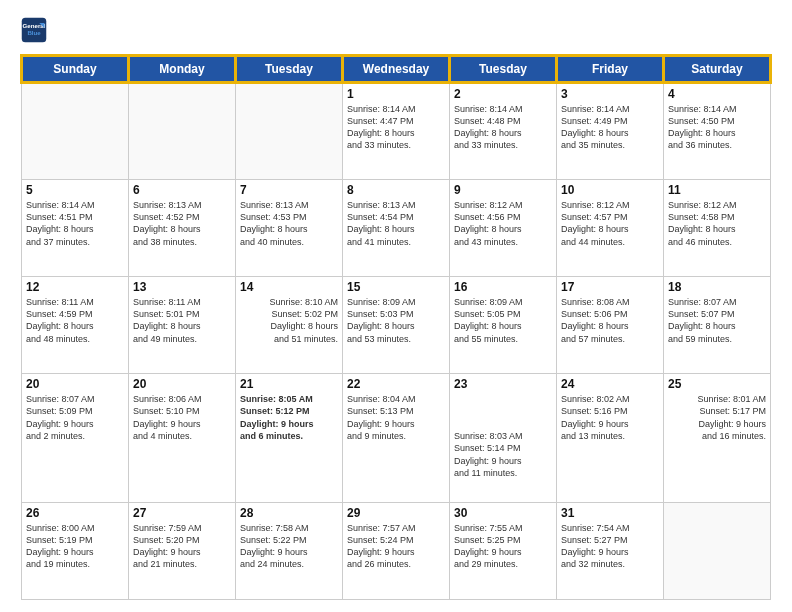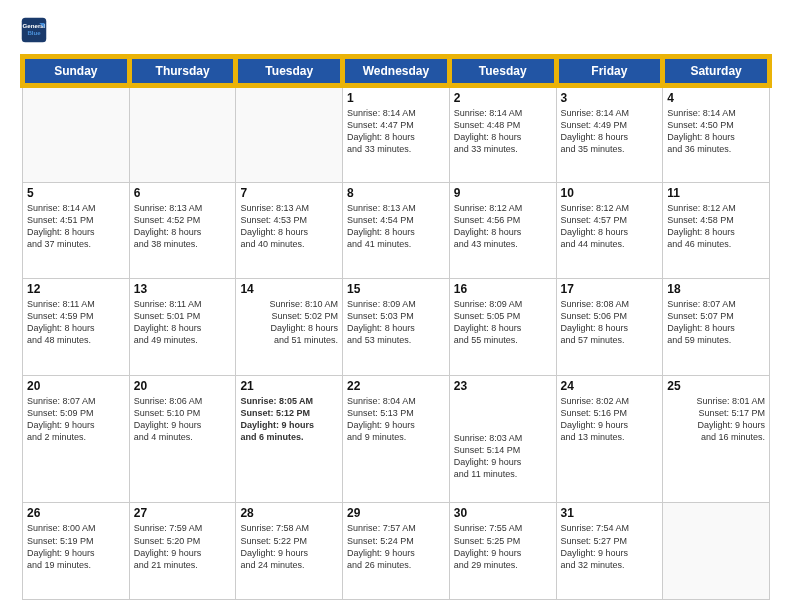--- a/index.html
+++ b/index.html
@@ -53,21 +53,21 @@
       width: 100%;
       table-layout: fixed;
     }
     .calendar thead tr th {
       background: #2255a4;
       color: #fff;
       font-size: 12px;
       font-weight: bold;
       padding: 5px 4px;
       text-align: center;
-      border: 5px solid #eab308;
+      border: 3px solid #eab308;
     }
     .calendar tbody tr td {
       border: 1px solid #ccc;
       vertical-align: top;
       padding: 3px 4px;
       font-size: 9.5px;
       color: #222;
       background: #fff;
       height: 82px;
     }
@@ -105,21 +105,21 @@
     <div class="title-block">
       <h1></h1>
       <div class="subtitle"></div>
     </div>
   </div>
 
   <table class="calendar">
     <thead>
       <tr>
       <th>Sunday</th>
-          <th>Thursday</th>
+          <th>Monday</th>
           <th>Tuesday</th>
           <th>Wednesday</th>
           <th>Tuesday</th>
           <th>Friday</th>
           <th>Saturday</th>
         </tr>
     </thead>
     <tbody id="calendar-body">
     <tr>
           <td class="empty"></td>

